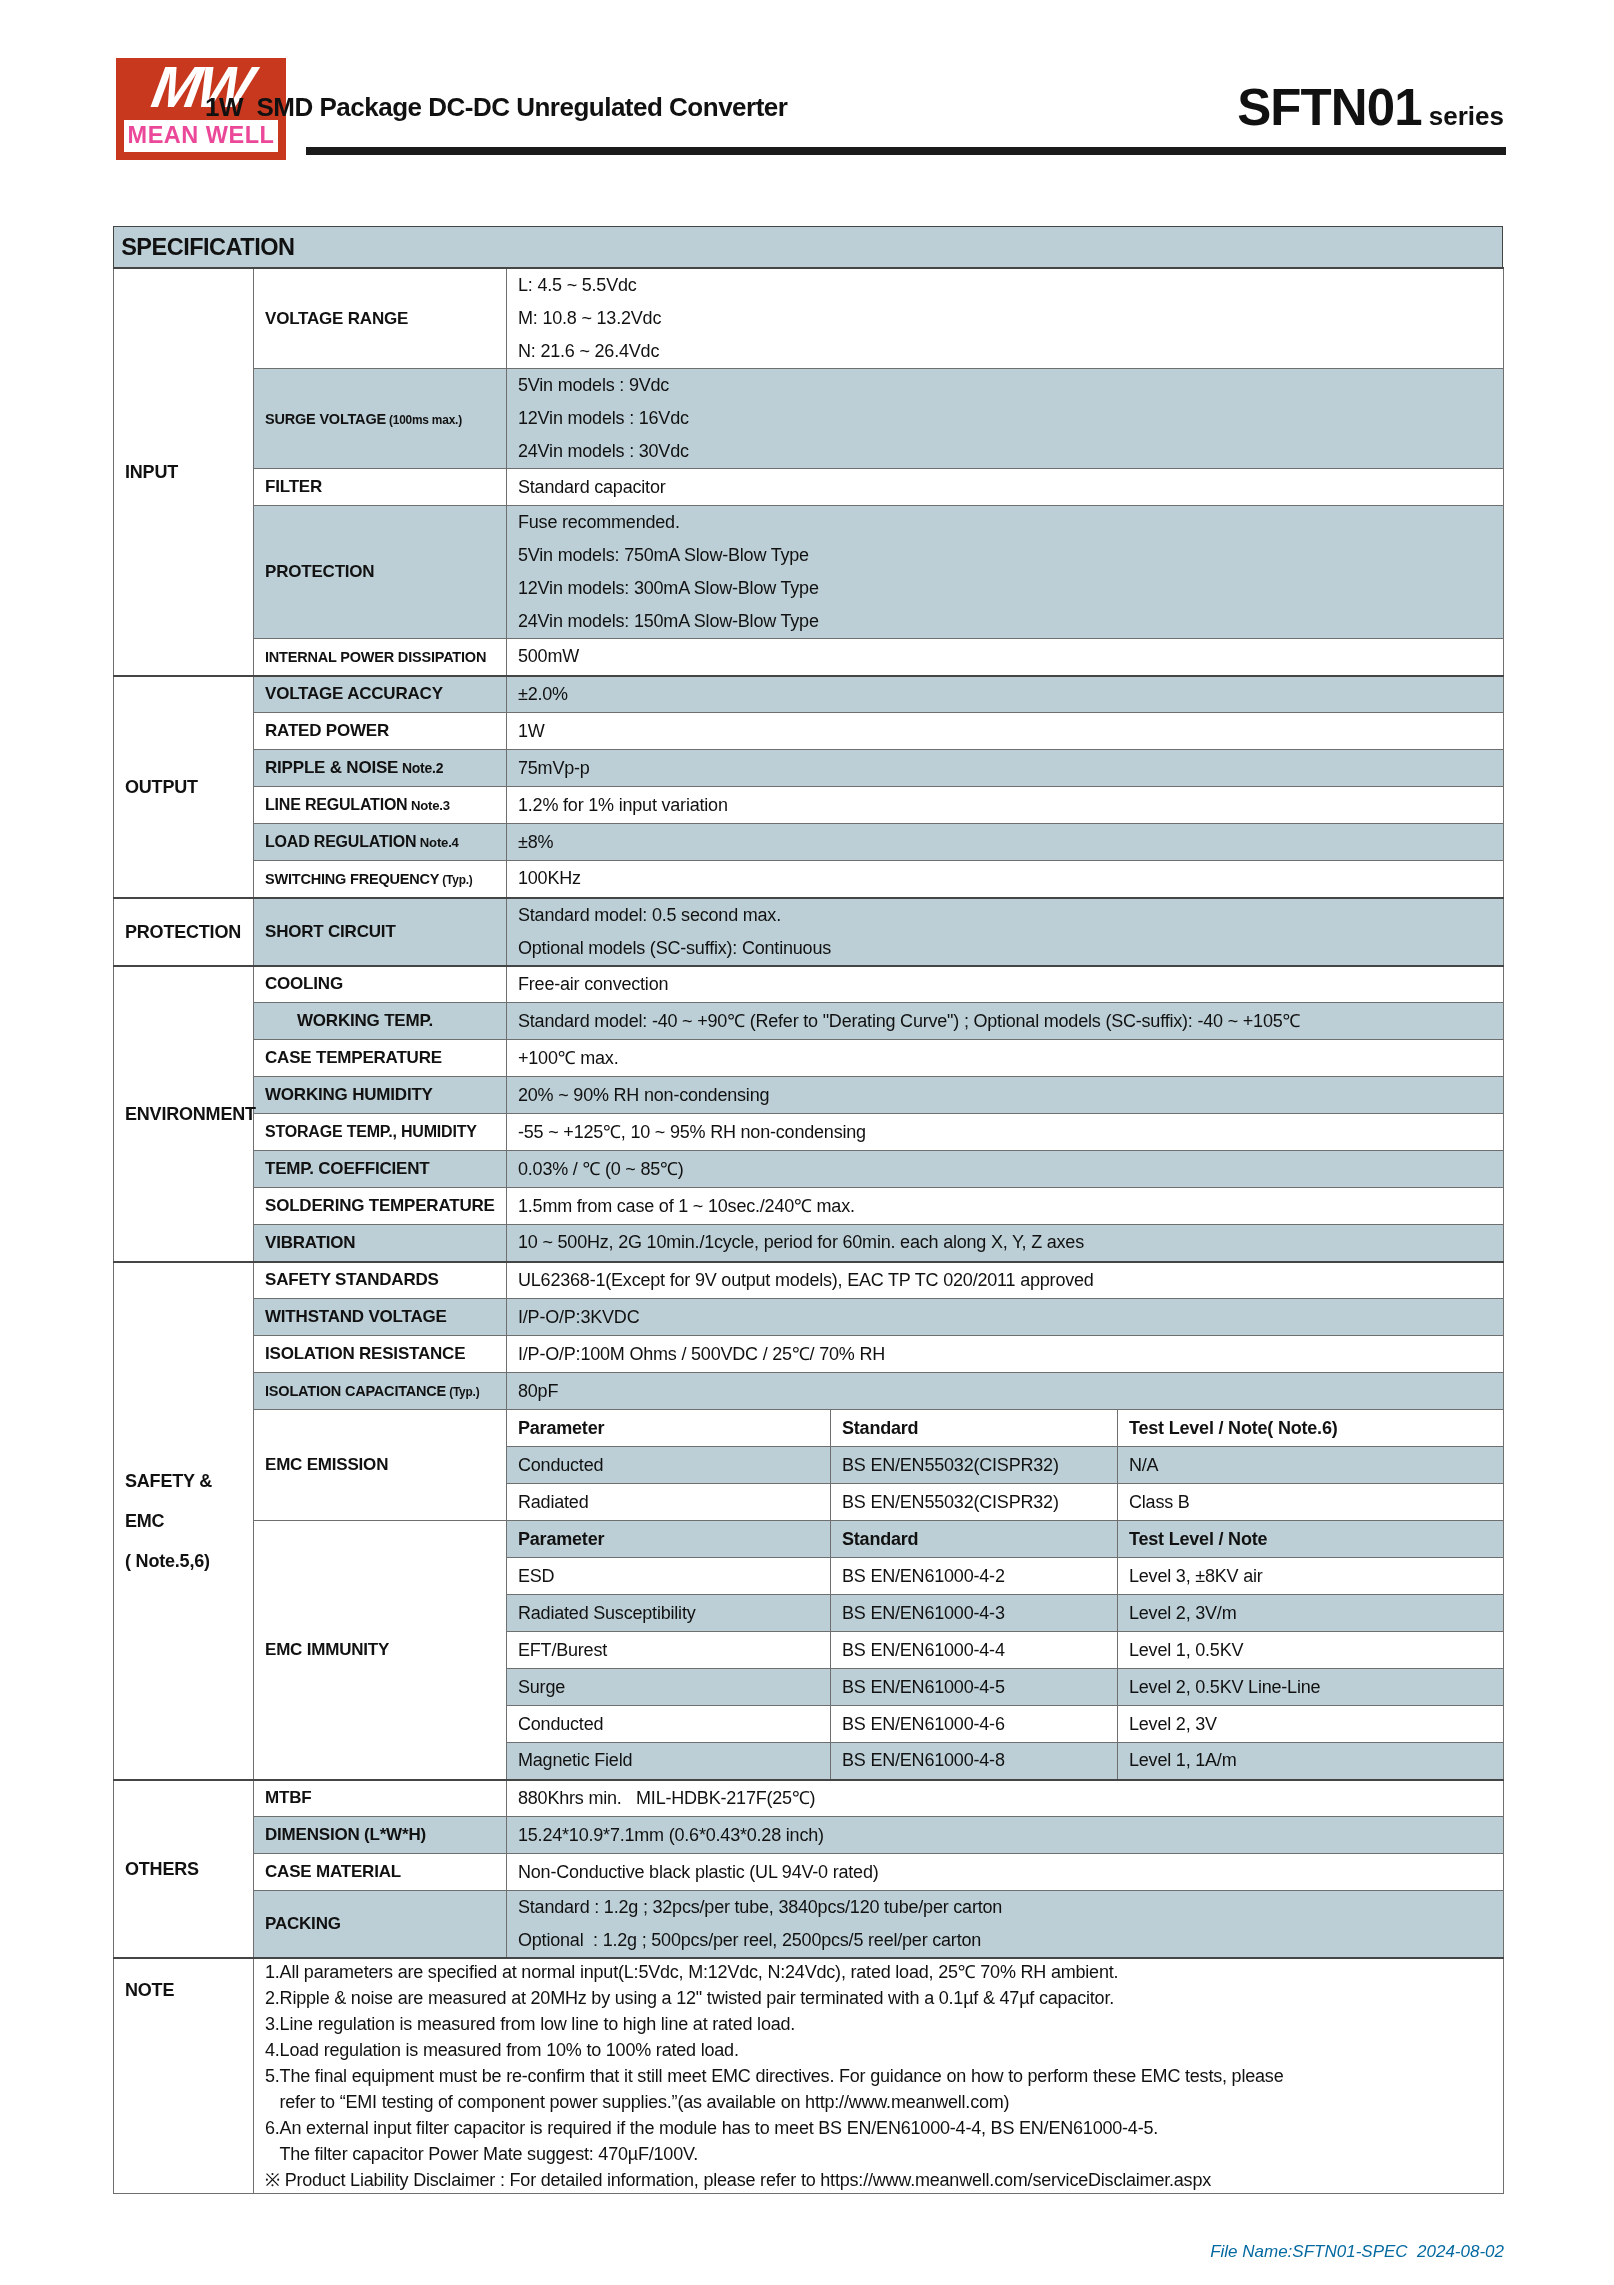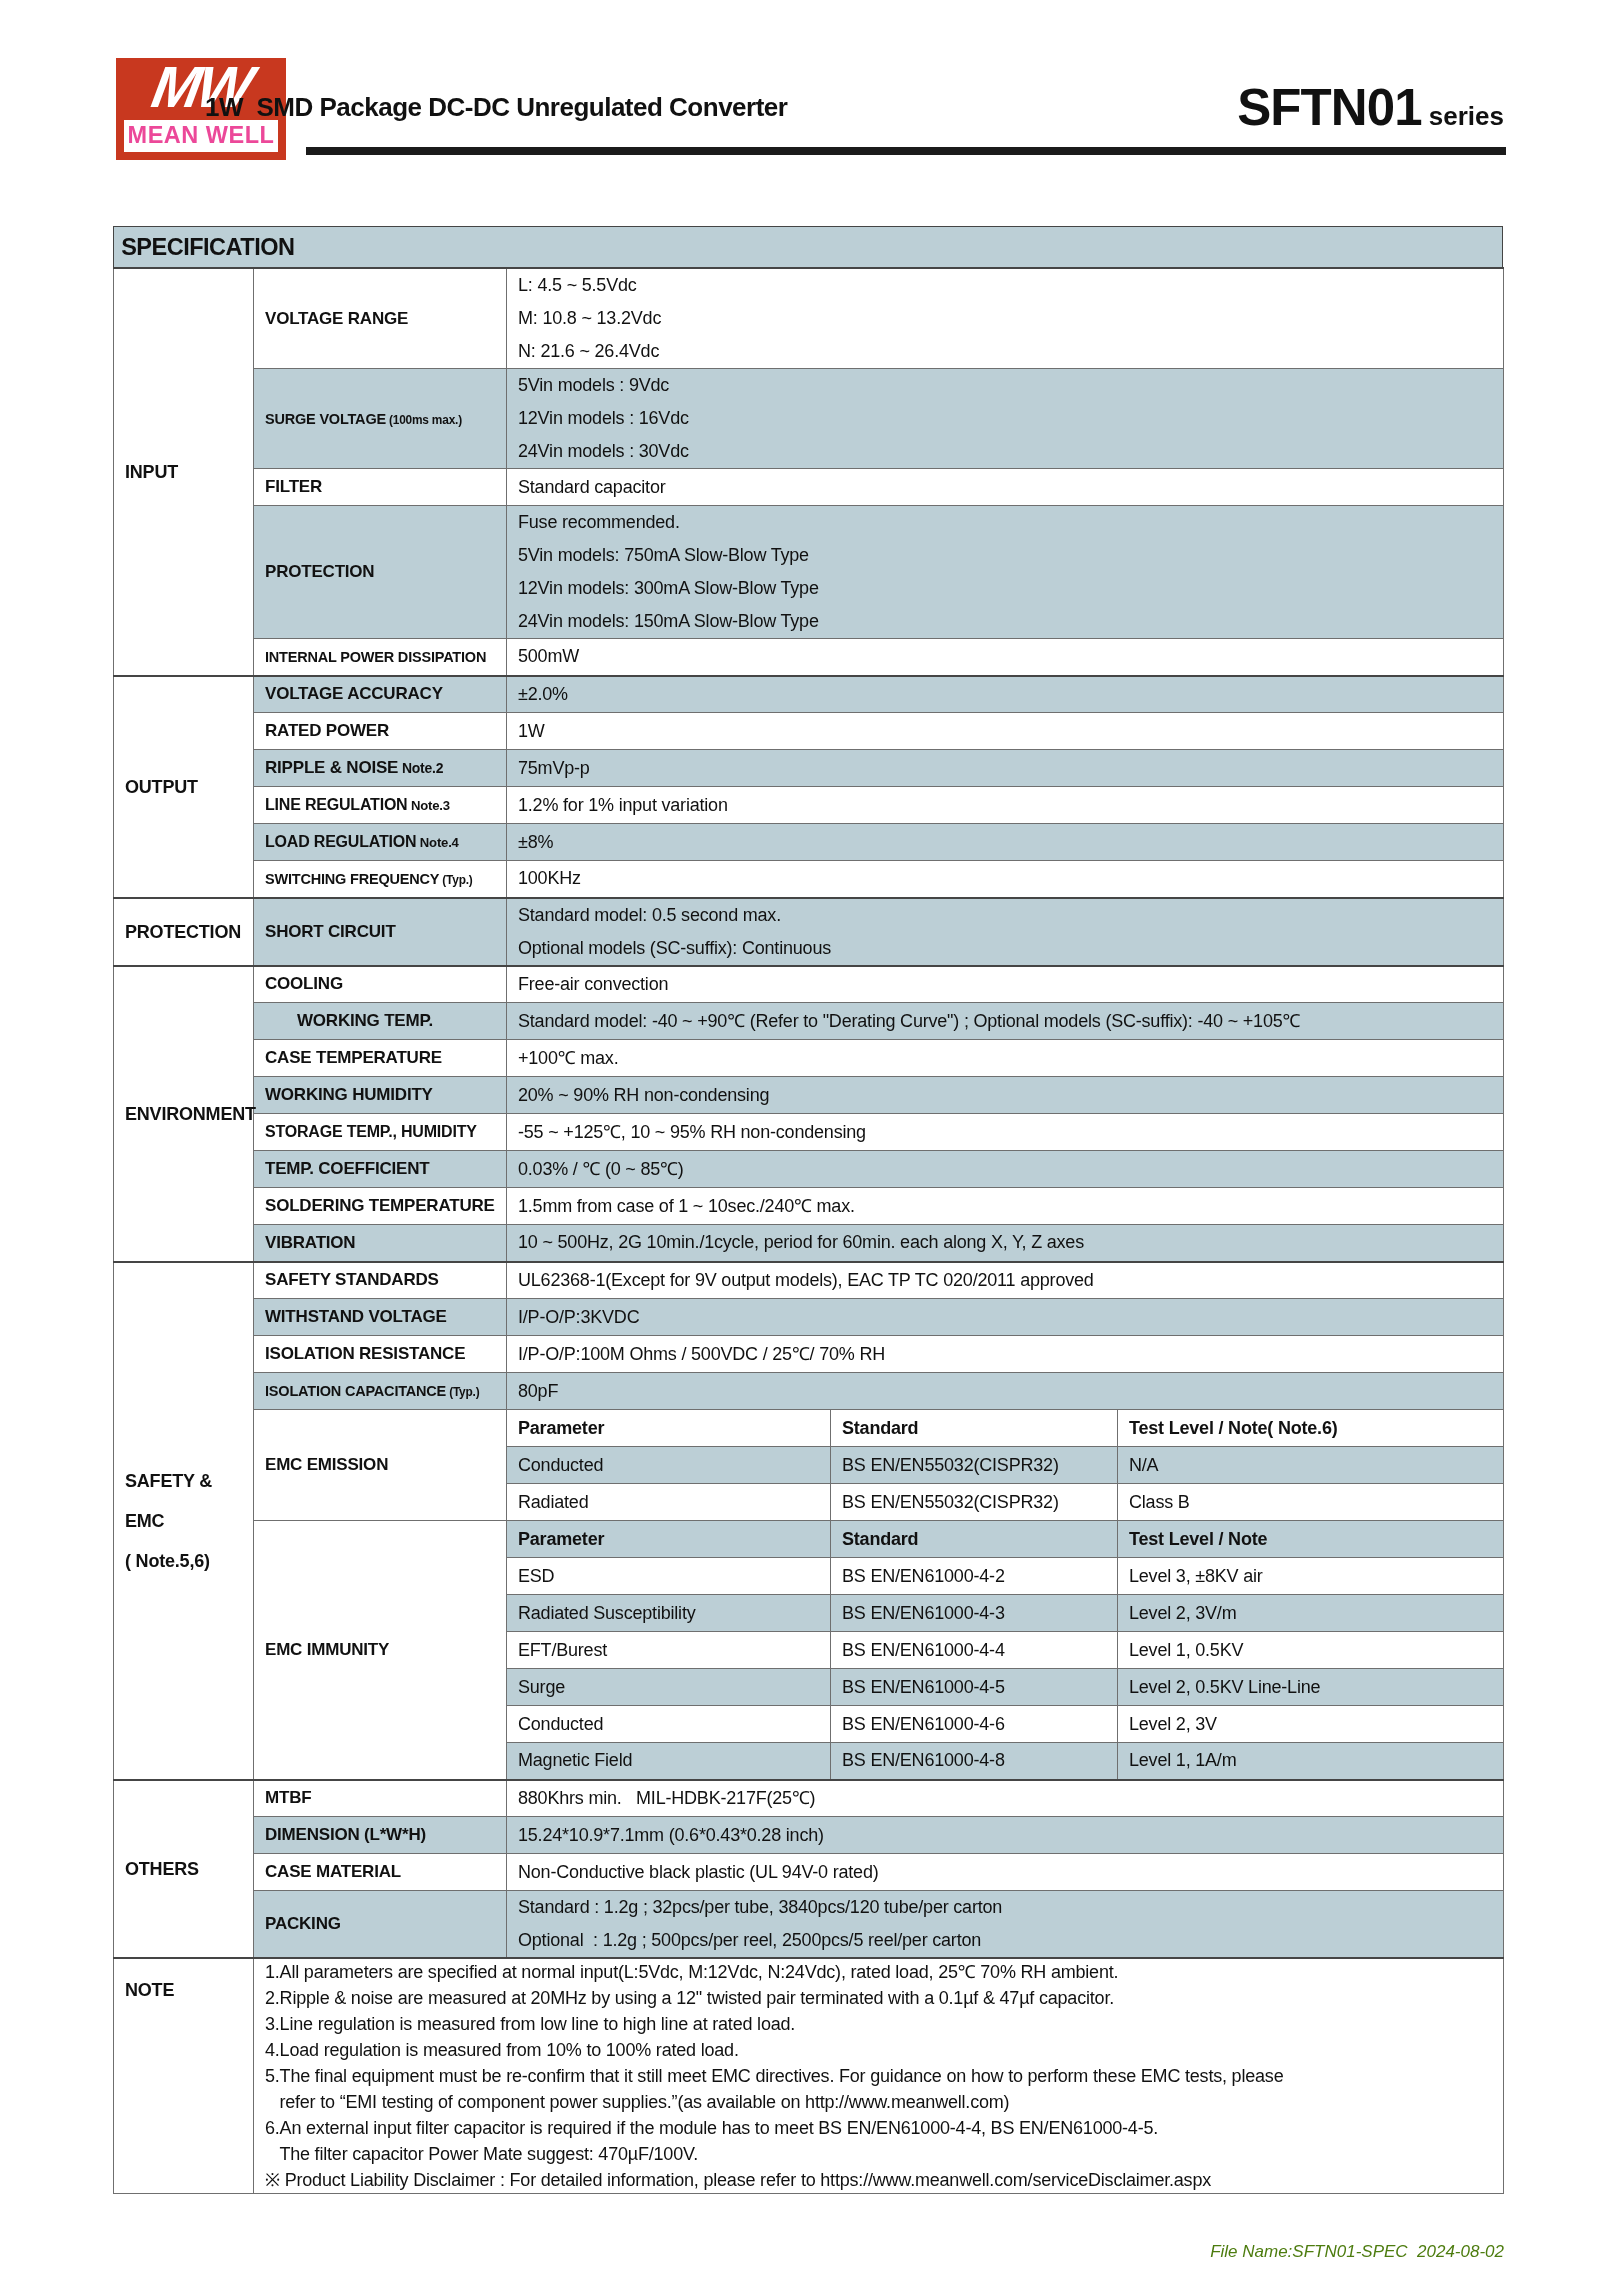--- a/index.html
+++ b/index.html
@@ -58,21 +58,21 @@
   td.value { white-space:pre-wrap; padding-top:1.8px; padding-bottom:1.8px; }
   td.value .line { line-height:33px; }
   td.subcell { white-space:nowrap; }
 
   td.notes { padding:5.4px 3.6px 5.4px 20px; vertical-align:top; }
   td.notes .note-line { line-height:26px; white-space:pre-wrap; font-size:18px; }
   td.group.top { vertical-align:top; padding-top:11px; }
 
   
   .footer {
-    position:absolute; right:111px; top:2242px; font-style:italic; color:#4d7c0f;
+    position:absolute; right:111px; top:2242px; font-style:italic; color:#0369a1;
     font-size:17px; white-space:pre;margin-left:32px;
   }
 </style>
 </head>
 <body>
 
 <div class="page">
 
   <div class="logo">
     <div class="logo-mw">MW</div>

